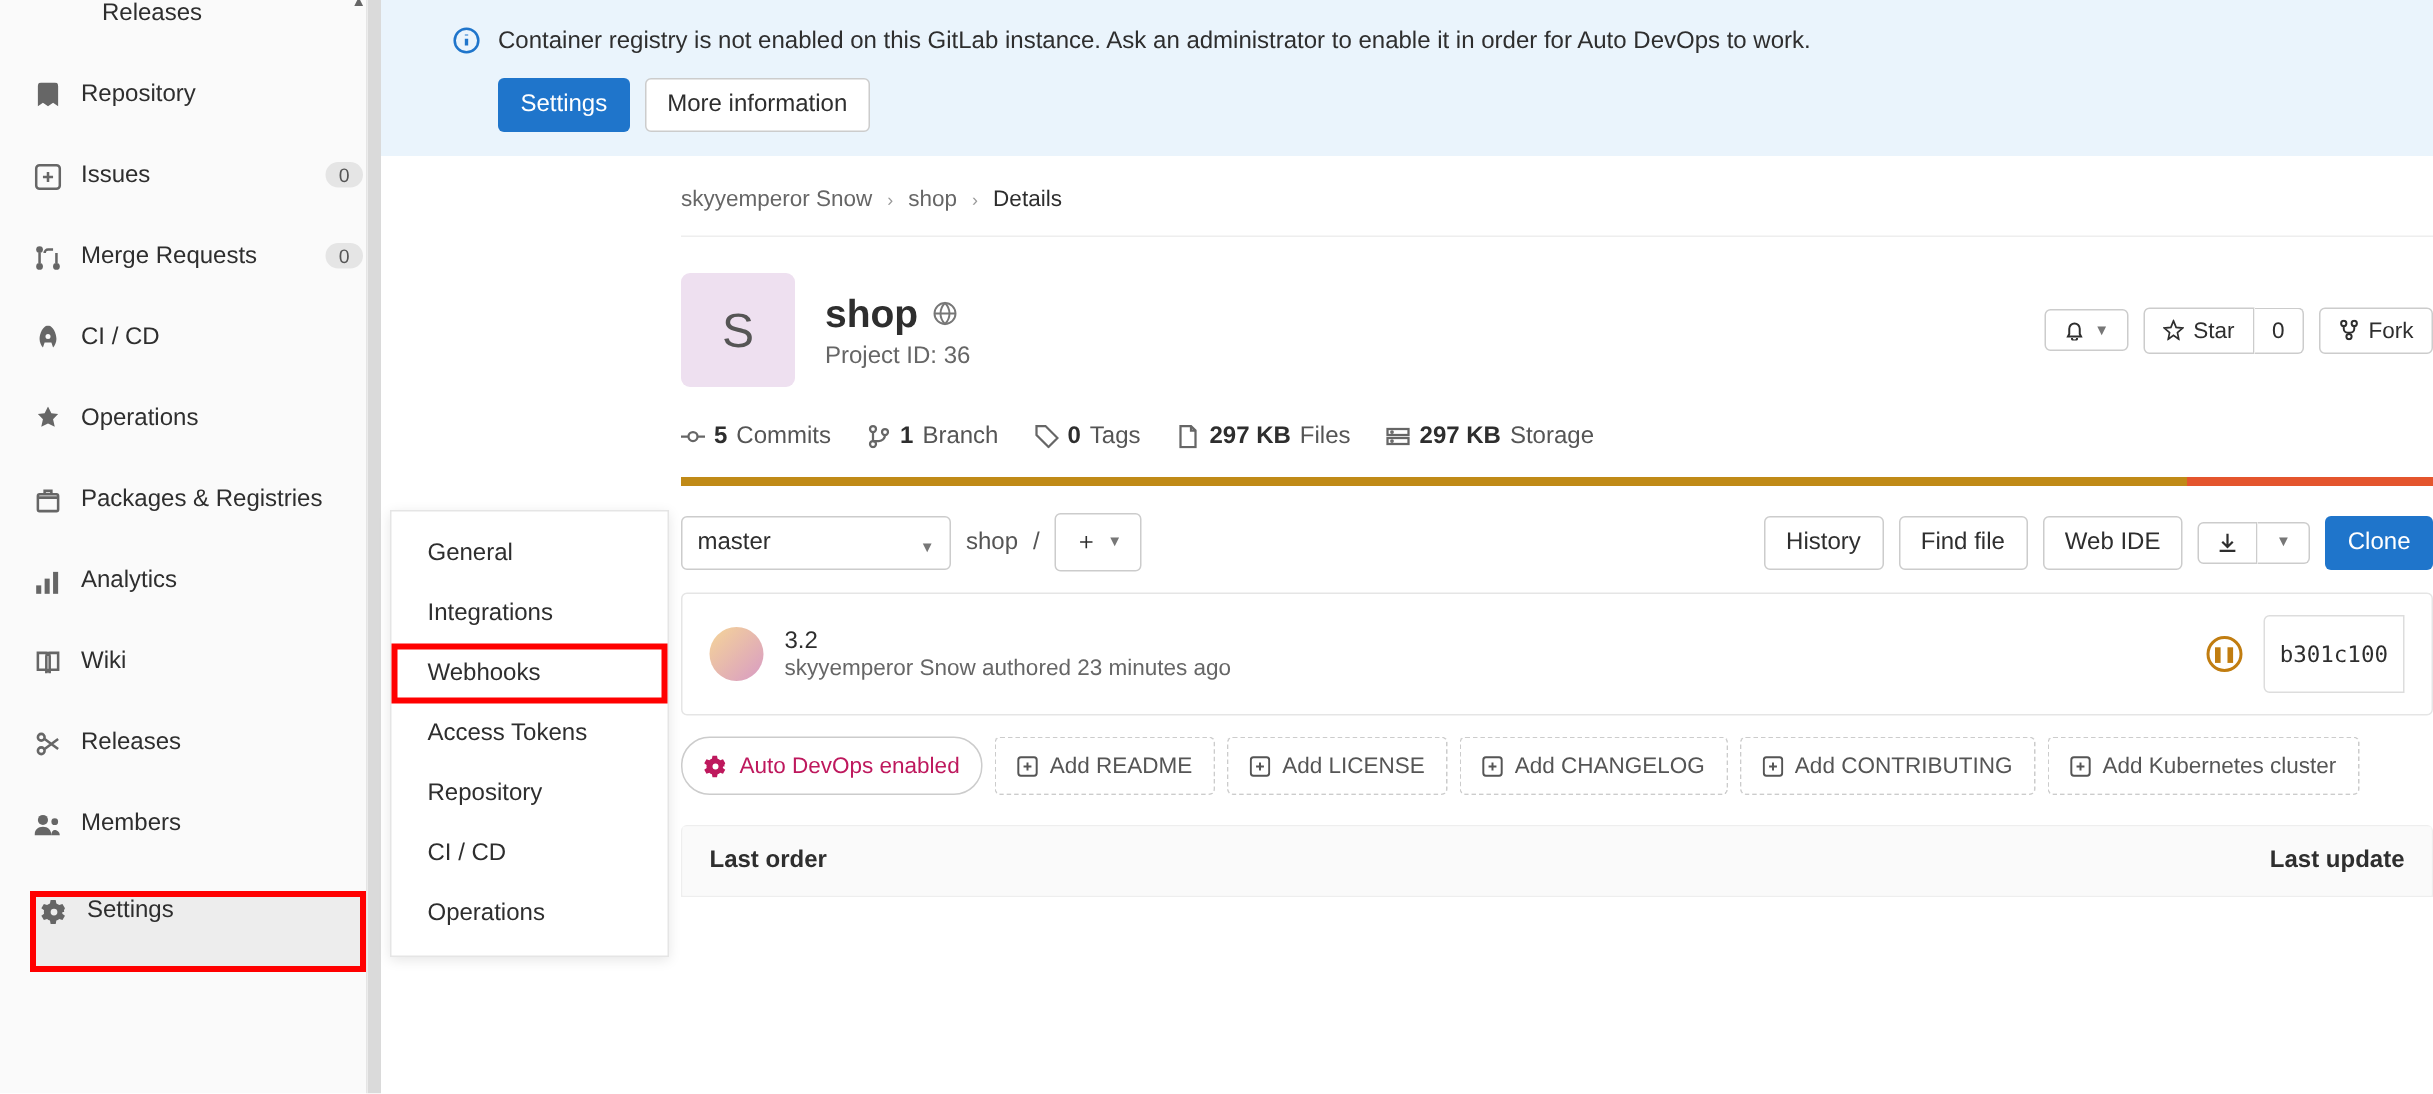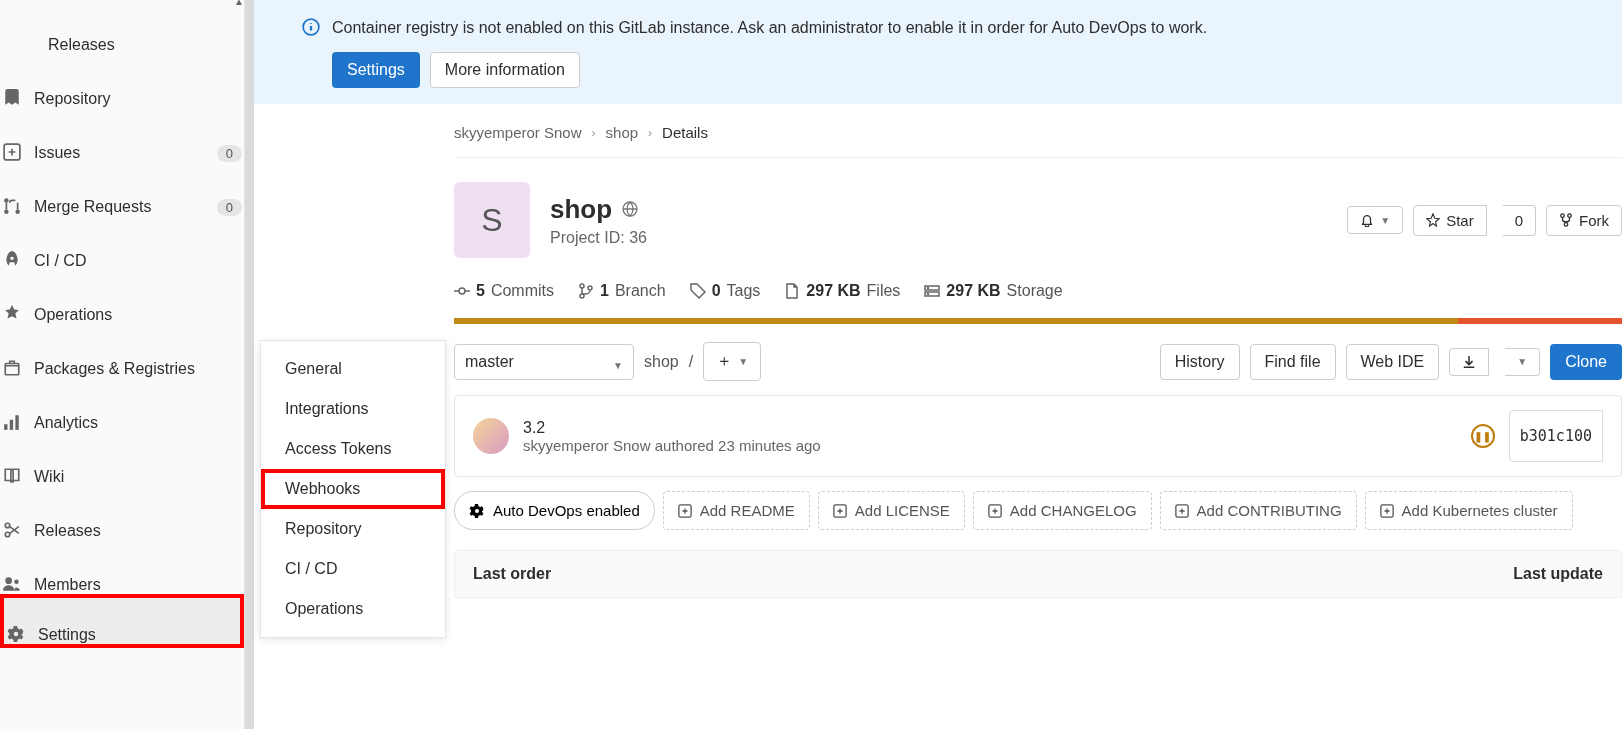--- a/index.html
+++ b/index.html
@@ -2,21 +2,21 @@
 <html><head>
   <meta charset="utf-8">
   <style>
     * { margin: 0; padding: 0; box-sizing: border-box; font-family: -apple-system, BlinkMacSystemFont, 'Segoe UI', Helvetica, Arial, sans-serif; }
     body { background: #fff; color: #2e2e2e; overflow: hidden; width: 1622px; height: 729px; }
     
     .layout { display: flex; height: 100%; }
     
     .sidebar { width: 245px; background: #fafafa; border-right: 1px solid #e5e5e5; position: relative; display: flex; flex-direction: column; }
     .scroll-up-arrow { position: absolute; top: -4px; right: 0; color: #666; font-size: 10px; }
-    .sidebar-item { display: flex; align-items: flex-end; padding: 0 2px; height: 54px; cursor: pointer; color: #2e2e2e; font-size: 16px; }
+    .sidebar-item { display: flex; align-items: flex-start; padding: 0 2px; height: 54px; cursor: pointer; color: #2e2e2e; font-size: 16px; margin-left: 20px; }
     .sidebar-item.indent { padding-left: 48px; }
     .sidebar-item.highlighted { border: 4px solid #ff0000; }
     .sidebar-item .icon { width: 20px; height: 20px; margin-right: 12px; display: flex; align-items: center; justify-content: center; color: #666; }
     .sidebar-item .label { flex: 1; }
     .sidebar-badge { background: #e5e5e5; color: #555; border-radius: 10px; padding: 1px 9px; font-size: 13px; min-width: 24px; text-align: center; }
     .settings-item { background: #ededed; }
     
     .scroll-track { width: 9px; background: #dadada; height: 100%; }
     
     .submenu { position: absolute; left: 260px; top: 340px; width: 186px; background: #fff; border: 1px solid #e5e5e5; box-shadow: 0 2px 8px rgba(0,0,0,0.1); z-index: 100; padding: 8px 0; }
@@ -43,21 +43,21 @@
     
     .project-header { display: flex; align-items: center; margin-top: 24px; }
     .project-avatar { width: 76px; height: 76px; background: #eee0f0; border-radius: 6px; display: flex; align-items: center; justify-content: center; font-size: 32px; color: #555; margin-right: 20px; }
     .project-title-wrap { flex: 1; }
     .project-title { display: flex; align-items: center; gap: 10px; }
     .project-title h1 { font-size: 26px; font-weight: 600; }
     .visibility-icon { color: #777; }
     .project-id { color: #666; font-size: 16px; margin-top: 4px; }
     .project-actions { display: flex; gap: 10px; align-items: center; }
     .pa-btn { display: flex; align-items: center; gap: 6px; padding: 6px 12px; border: 1px solid #ccc; border-radius: 4px; background: #fff; cursor: pointer; font-size: 15px; }
-    .pa-btn-group { display: flex; gap: 16px; }
+    .pa-btn-group { display: flex; }
     .pa-btn-group .pa-btn:first-child { border-radius: 4px 0 0 4px; }
     .pa-btn-group .pa-btn:last-child { border-radius: 0 4px 4px 0; border-left: none; }
     
     .project-stats { display: flex; gap: 24px; margin-top: 24px; font-size: 16px; color: #555; align-items: center; }
     .stat { display: flex; align-items: center; gap: 6px; cursor: pointer; }
     .stat .bold { font-weight: 600; color: #2e2e2e; }
     .stat-icon { color: #666; }
     
     .lang-bar { height: 6px; margin-top: 18px; display: flex; }
     .lang-seg1 { flex: 0 0 86%; background: #c08a17; }
@@ -72,21 +72,21 @@
     .commit-box { margin-top: 14px; border: 1px solid #e5e5e5; border-radius: 4px; padding: 14px 18px; display: flex; align-items: center; gap: 14px; }
     .commit-avatar { width: 36px; height: 36px; border-radius: 50%; background: linear-gradient(135deg,#f5d598,#d89bc4); }
     .commit-info { flex: 1; }
     .commit-title { font-weight: 500; color: #2e2e2e; }
     .commit-meta { font-size: 15px; color: #666; }
     .commit-status { width: 24px; height: 24px; border: 2px solid #c17d10; border-radius: 50%; display: flex; align-items: center; justify-content: center; color: #c17d10; font-size: 10px; font-weight: bold; }
     .commit-sha { font-family: monospace; font-size: 15px; border: 1px solid #ddd; padding: 16px 10px; border-radius: 4px 0 0 4px; }
     
     .add-buttons { display: flex; gap: 8px; margin-top: 14px; flex-wrap: wrap; }
     .add-btn { display: flex; align-items: center; gap: 8px; padding: 10px 14px; border: 1px dashed #ccc; border-radius: 4px; background: #fff; cursor: pointer; font-size: 15px; color: #555; }
-    .add-btn.solid { border-style: solid; color: #000000; border-radius: 19px; }
+    .add-btn.solid { border-style: solid; color: #be185d; border-radius: 19px; }
     
     .file-table { margin-top: 20px; border: 1px solid #eee; border-radius: 4px 4px 0 0; }
     .file-header { display: flex; padding: 14px 18px; font-weight: 600; font-size: 16px; color: #2e2e2e; background: #fafafa; }
     .fh-name { flex: 0 0 356px; }
     .fh-commit { flex: 1; }
     .fh-update { text-align: center; }
     
     .chevron { font-size: 10px; color: #777; }
     
     svg { display: block; }
@@ -213,22 +213,22 @@
       </span>
       <span class="label">Settings</span>
     </div>
   </div>
 
   <div class="scroll-track"></div>
 
   <div class="submenu">
     <div class="submenu-item">General</div>
     <div class="submenu-item">Integrations</div>
+    <div class="submenu-item highlighted">Webhooks</div>
     <div class="submenu-item">Access Tokens</div>
-    <div class="submenu-item highlighted">Webhooks</div>
     <div class="submenu-item">Repository</div>
     <div class="submenu-item">CI / CD</div>
     <div class="submenu-item">Operations</div>
   </div>
 
   <div class="main">
     <div class="alert">
       <span class="alert-icon">
         <svg width="18" height="18" viewBox="0 0 16 16" fill="none" stroke="currentColor" stroke-width="1.5">
             <circle cx="8" cy="8" r="7"></circle>

